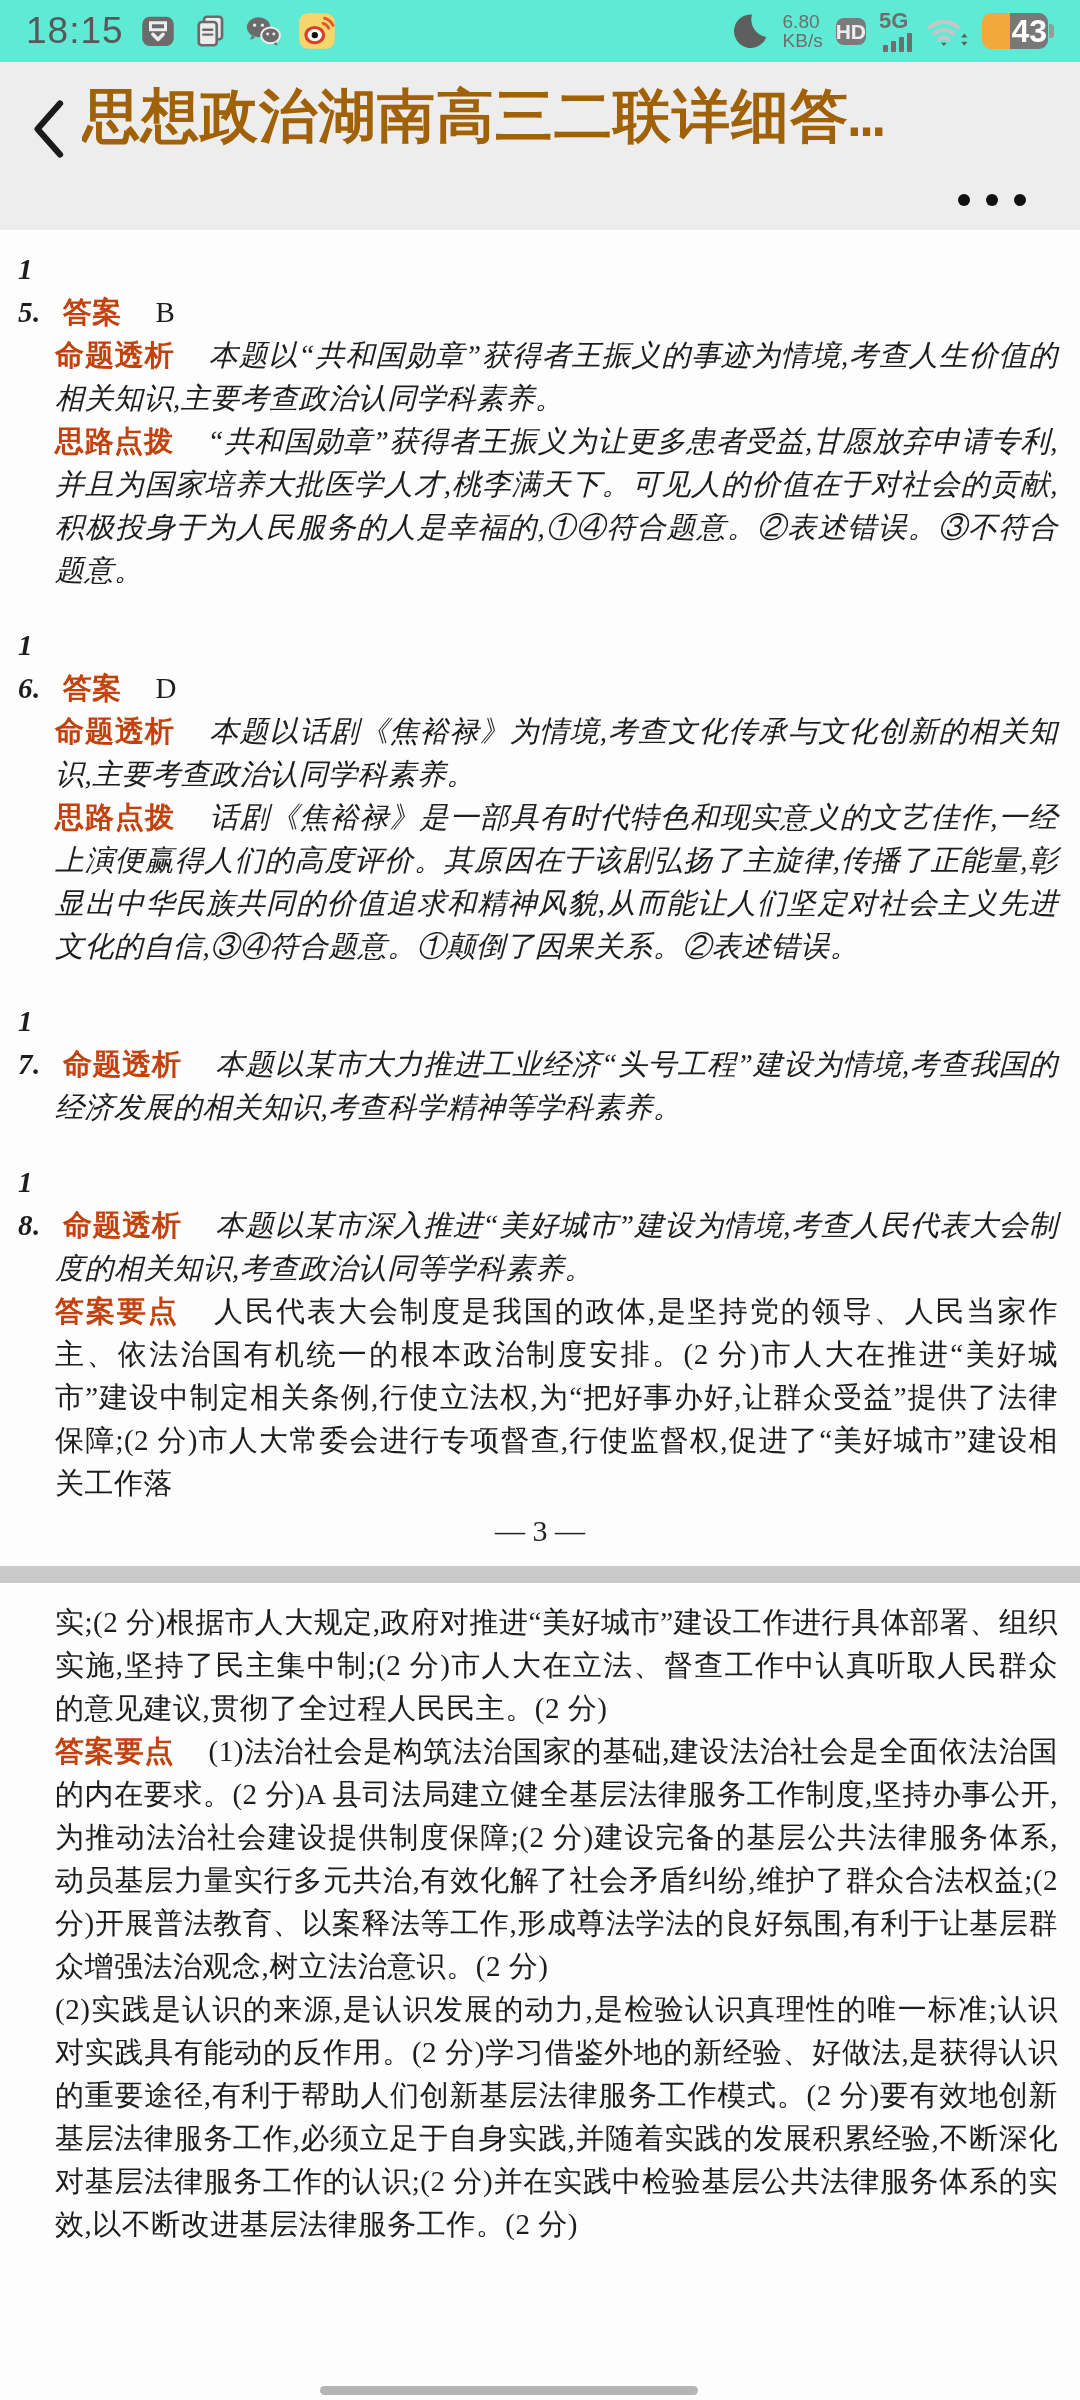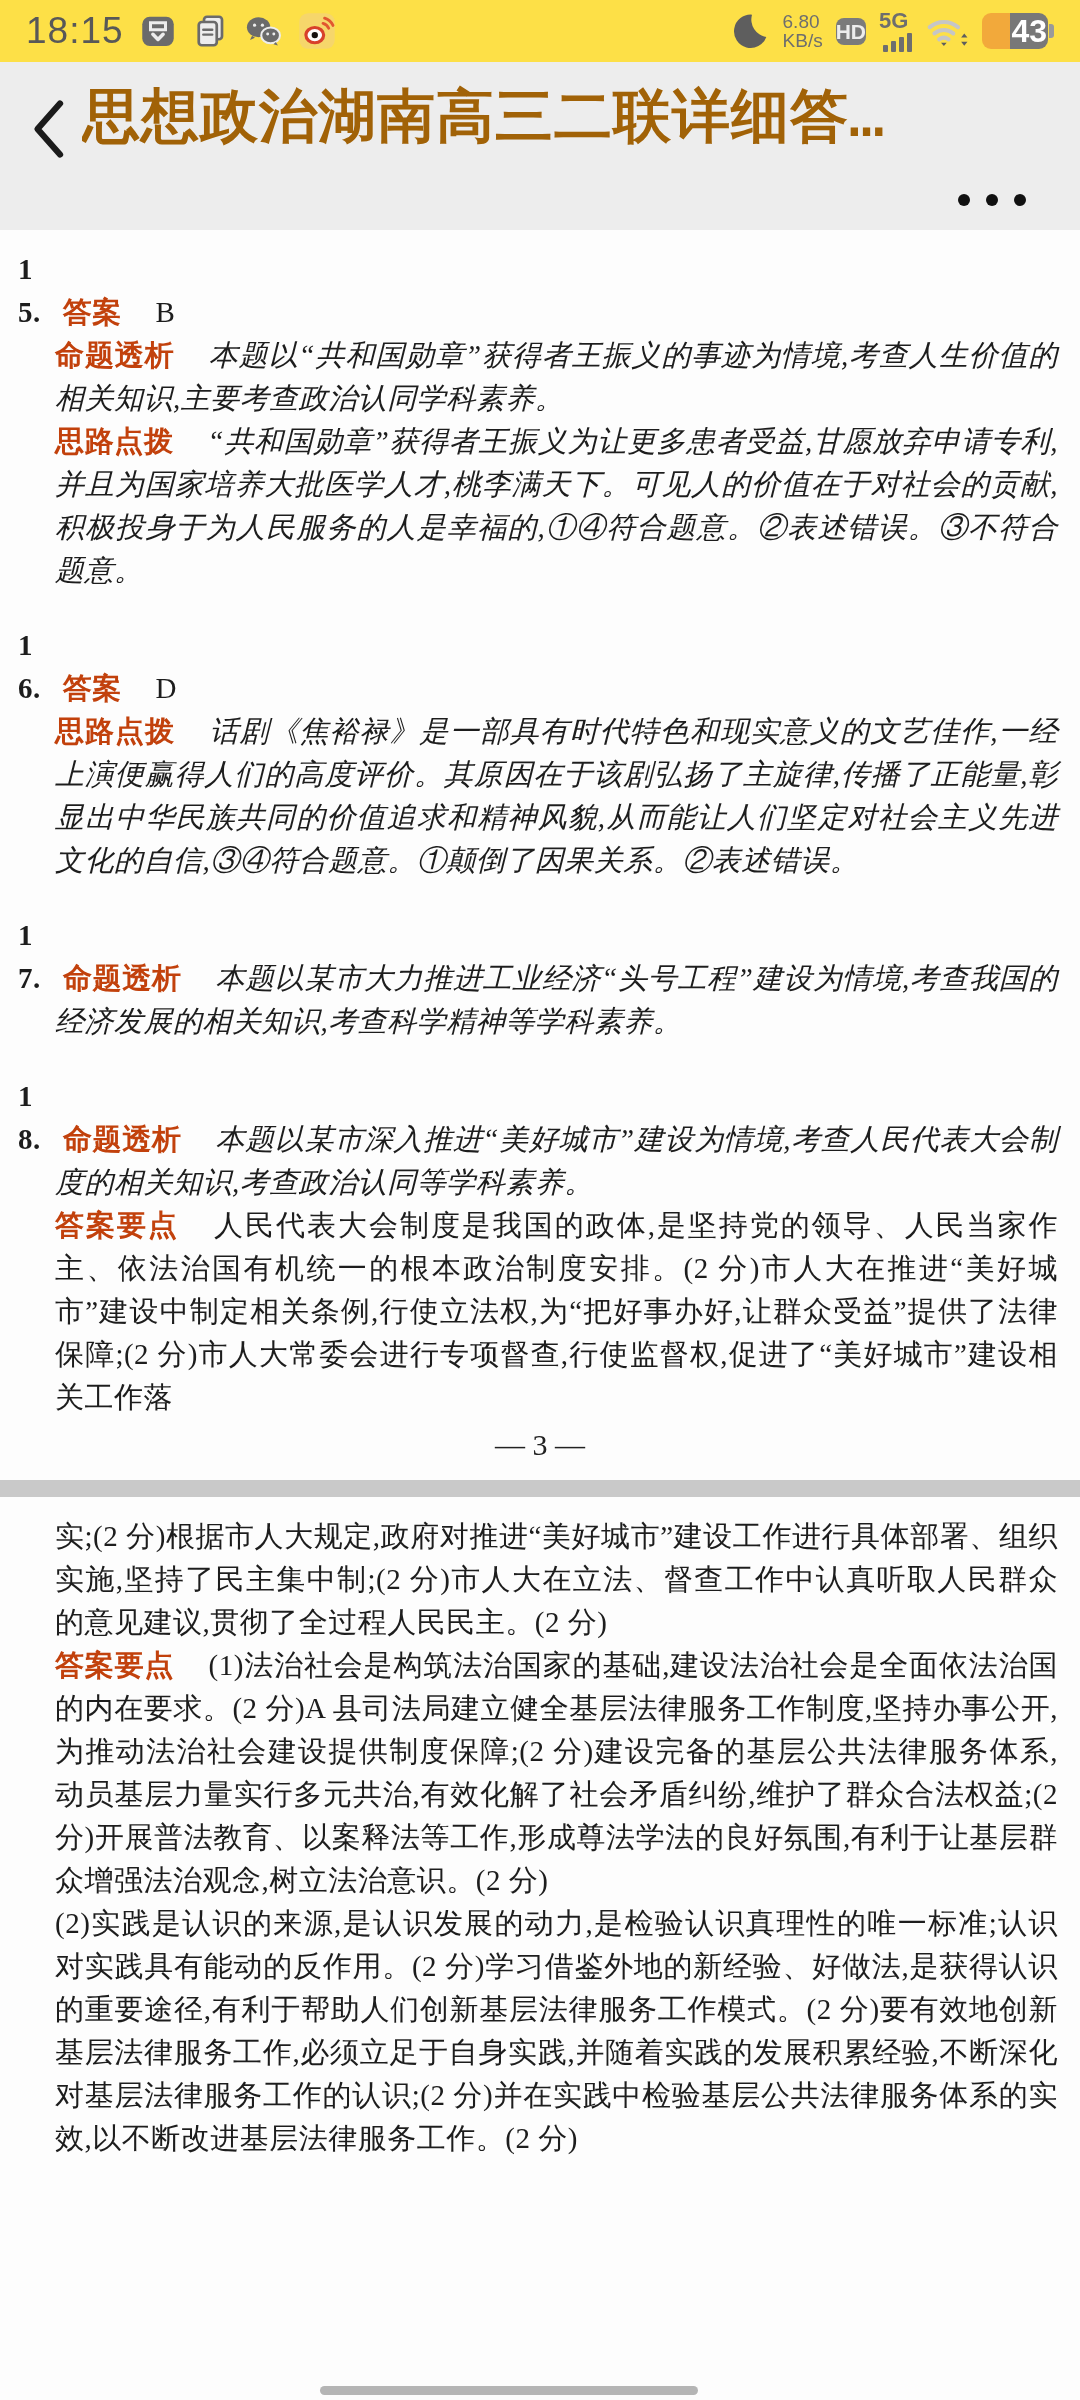--- a/index.html
+++ b/index.html
@@ -1,21 +1,21 @@
 <!DOCTYPE html>
 <html><head>
 <meta charset="utf-8">
 <style>
   html,body{margin:0;padding:0;}
   body{width:1080px;height:2400px;overflow:hidden;background:#fdfdfd;
        font-family:"Liberation Sans","DejaVu Sans",sans-serif;}
   .screen{position:relative;width:1080px;height:2400px;background:#fdfdfd;overflow:hidden;}
 
   
-  .status-bar{height:62px;background:#fde047;display:flex;align-items:center;
+  .status-bar{height:62px;background:#5eead4;display:flex;align-items:center;
               justify-content:space-between;padding:0 26px;box-sizing:border-box;text-align:center;}
   .sb-left{display:flex;align-items:center;gap:16px;}
   .sb-right{display:flex;align-items:center;gap:13px;}
   .sb-time{font-size:37px;color:#585858;letter-spacing:1px;}
   .sb-icon{display:block;}
   .sb-speed{display:flex;flex-direction:column;align-items:flex-start;line-height:19px;
             font-size:19px;color:#6e6e6e;}
   .sb-hd{background:#7b7b7b;color:#ededed;font-weight:bold;font-size:21px;border-radius:8px;
          padding:3px 0;line-height:21px;}
   .sb-net{display:flex;flex-direction:column;align-items:flex-start;}
@@ -42,21 +42,21 @@
   .menu-dots{position:absolute;right:54px;top:132px;display:flex;gap:16px;}
   .menu-dots i{width:12px;height:12px;border-radius:50%;background:#111;display:block;}
 
   
   .doc{position:relative;background:#fdfdfd;padding-top:14px;
        font-family:"Liberation Serif","DejaVu Serif",serif;color:#1d1d1d;}
   .block{font-size:29px;line-height:43px;text-align:justify;word-break:break-all;
          margin:0 22px 0 55px;letter-spacing:0.5px;}
   .block.numbered{margin-top:32px;}
   .block:first-child{margin-top:4px;}
-  .block .num{display:inline-block;width:37px;margin-left:-37px;font-weight:bold;}
+  .block .num{display:inline-block;width:37px;margin-left:-37px;font-weight:bold;font-style:italic;}
   .block .label{font-family:"Liberation Sans","DejaVu Sans",sans-serif;font-weight:bold;
                 margin-right:26px;color:#c2410c;}
   .block.kai .text{font-style:italic;}
   .page-num{text-align:center;font-size:30px;line-height:43px;margin-top:4px;color:#222;}
   .page-sep{height:17px;background:#c9c9c9;margin-top:14px;}
   .page4{padding-top:14px;}
   .hscroll{position:absolute;left:320px;bottom:5px;width:378px;height:9px;border-radius:5px;
            background:#b5b5b5;}
 </style>
 </head>
@@ -163,20 +163,25 @@
     <span class="label">思路点拨</span>
     <span class="text">“共和国勋章”获得者王振义为让更多患者受益,甘愿放弃申请专利,并且为国家培养大批医学人才,桃李满天下。可见人的价值在于对社会的贡献,积极投身于为人民服务的人是幸福的,①④符合题意。②表述错误。③不符合题意。</span>
   </p>
         <p class="block numbered">
     <span class="num">16.</span>
     <span class="label">答案</span>
     <span class="text">D</span>
   </p>
         <p class="block kai">
     
+    <span class="label">命题透析</span>
+    <span class="text">本题以话剧《焦裕禄》为情境,考查文化传承与文化创新的相关知识,主要考查政治认同学科素养。</span>
+  </p>
+        <p class="block kai">
+    
     <span class="label">思路点拨</span>
     <span class="text">话剧《焦裕禄》是一部具有时代特色和现实意义的文艺佳作,一经上演便赢得人们的高度评价。其原因在于该剧弘扬了主旋律,传播了正能量,彰显出中华民族共同的价值追求和精神风貌,从而能让人们坚定对社会主义先进文化的自信,③④符合题意。①颠倒了因果关系。②表述错误。</span>
   </p>
         <p class="block numbered kai">
     <span class="num">17.</span>
     <span class="label">命题透析</span>
     <span class="text">本题以某市大力推进工业经济“头号工程”建设为情境,考查我国的经济发展的相关知识,考查科学精神等学科素养。</span>
   </p>
         <p class="block numbered kai">
     <span class="num">18.</span>

